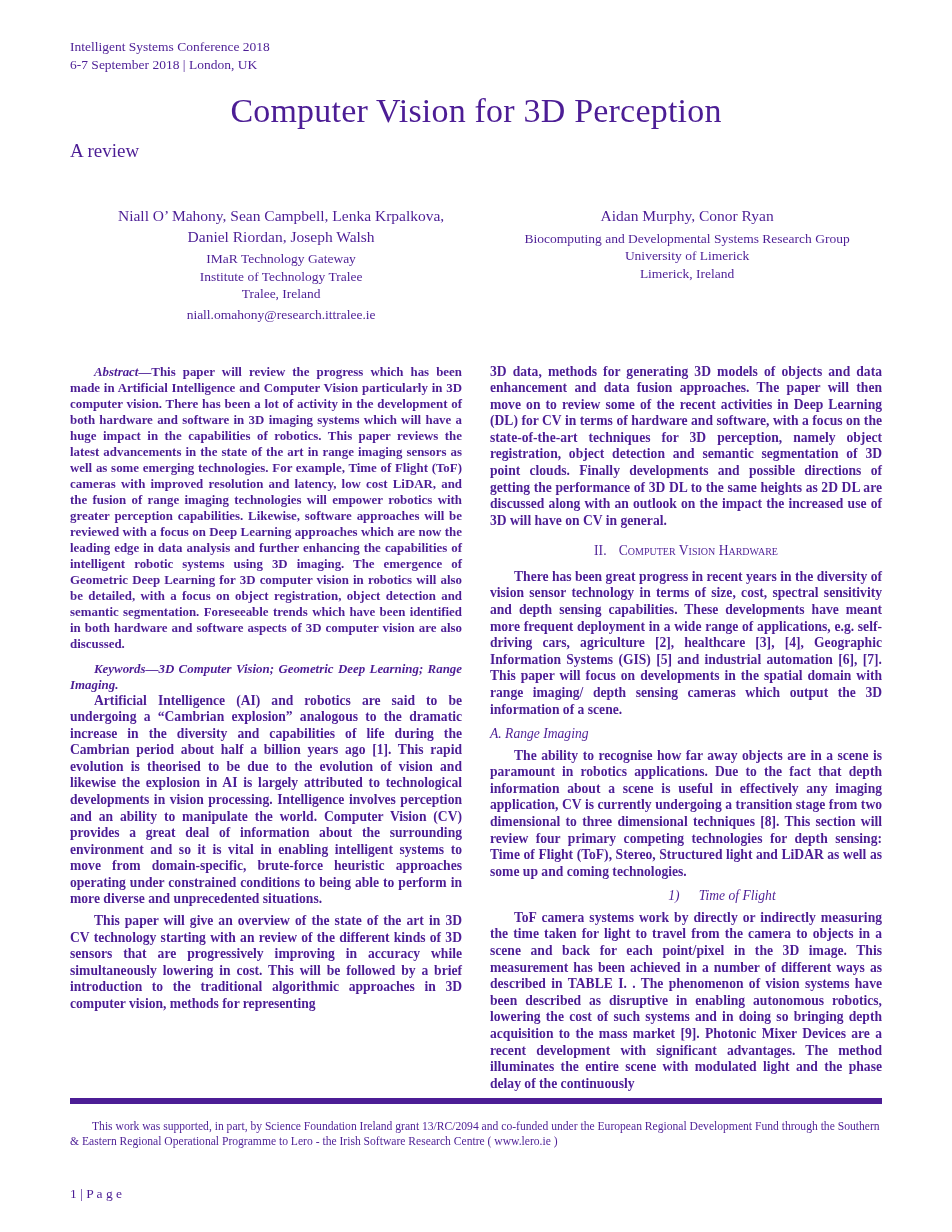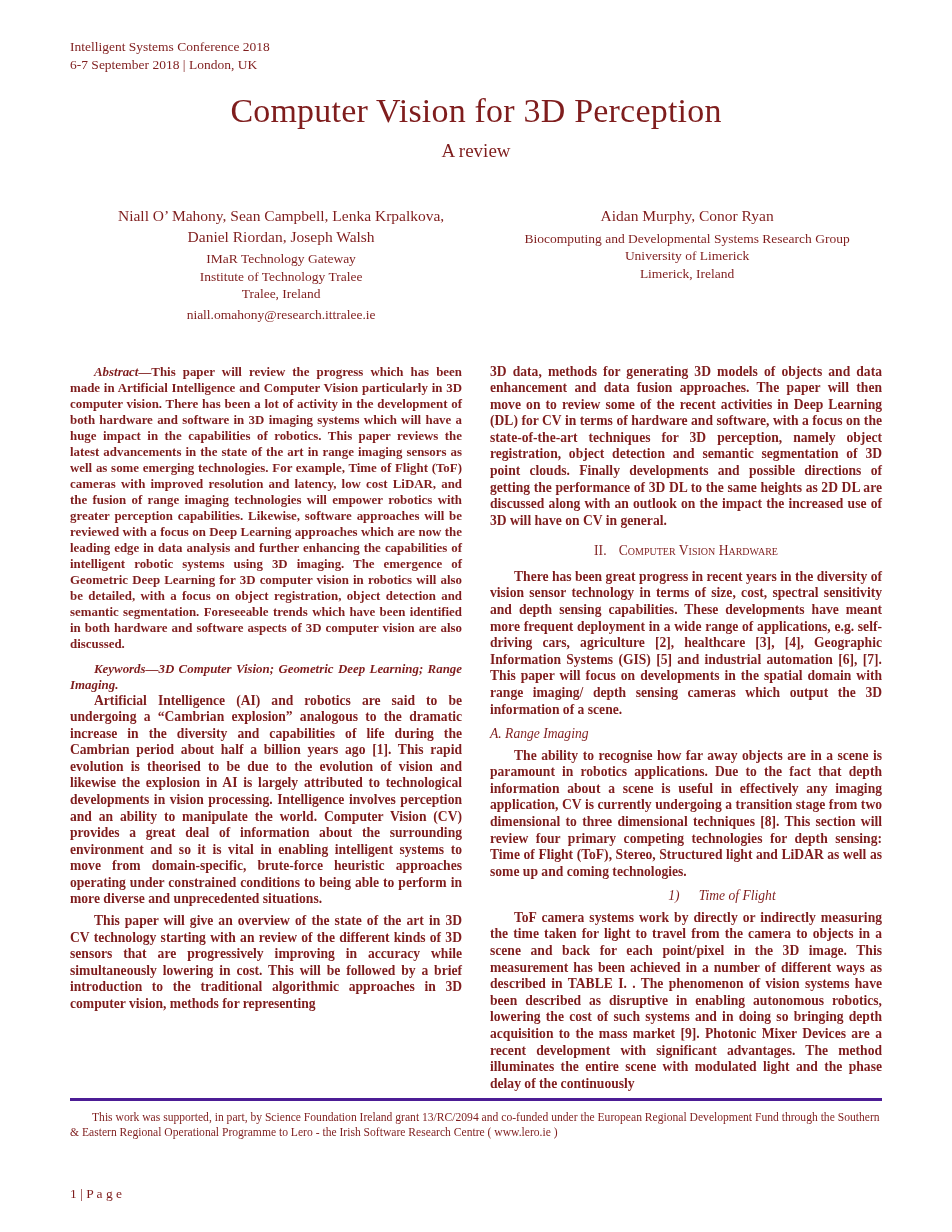--- a/index.html
+++ b/index.html
@@ -1,36 +1,36 @@
 <!DOCTYPE html>
 <html><head>
 <meta charset="utf-8">
 <style>
   * { margin: 0; padding: 0; box-sizing: border-box; }
   html, body { background: #ffffff; }
   .page {
     width: 952px;
     height: 1232px;
     background: #ffffff;
-    color: #7f1d1d;
+    color: #4c1d95;
     font-family: "Liberation Serif", serif;
     position: relative;
     padding: 38px 70px 0 70px;
     overflow: hidden;
   }
   .conf-header { font-size: 13.5px; line-height: 1.35; }
   .paper-title {
     text-align: center;
     font-size: 34px;
     font-weight: 400;
     margin-top: 18px;
     letter-spacing: 0.2px;
   }
   .paper-subtitle {
-    text-align: center;
+    text-align: left;
     font-size: 19px;
     font-weight: 400;
     margin-top: 10px;
   }
   .authors {
     display: flex;
     margin-top: 44px;
   }
   .author-block { text-align: center; }
   .author-block.left { width: 52%; }
@@ -86,22 +86,22 @@
     font-weight: 400;
     margin: 8px 0 5px 72px;
     text-align: center;
   }
   .subsub-heading .sub-num { margin-right: 1.4em; }
   .footnote {
     position: absolute;
     left: 70px;
     right: 70px;
     top: 1098px;
-    border-top: 3px solid #4c1d95;
-    padding-top: 9px;
+    border-top: 6px solid #4c1d95;
+    padding-top: 15px;
     font-size: 11.6px;
     line-height: 1.32;
     text-indent: 22px;
     text-align: left;
   }
   .page-footer {
     position: absolute;
     left: 70px;
     top: 1186px;
     font-size: 13.5px;

